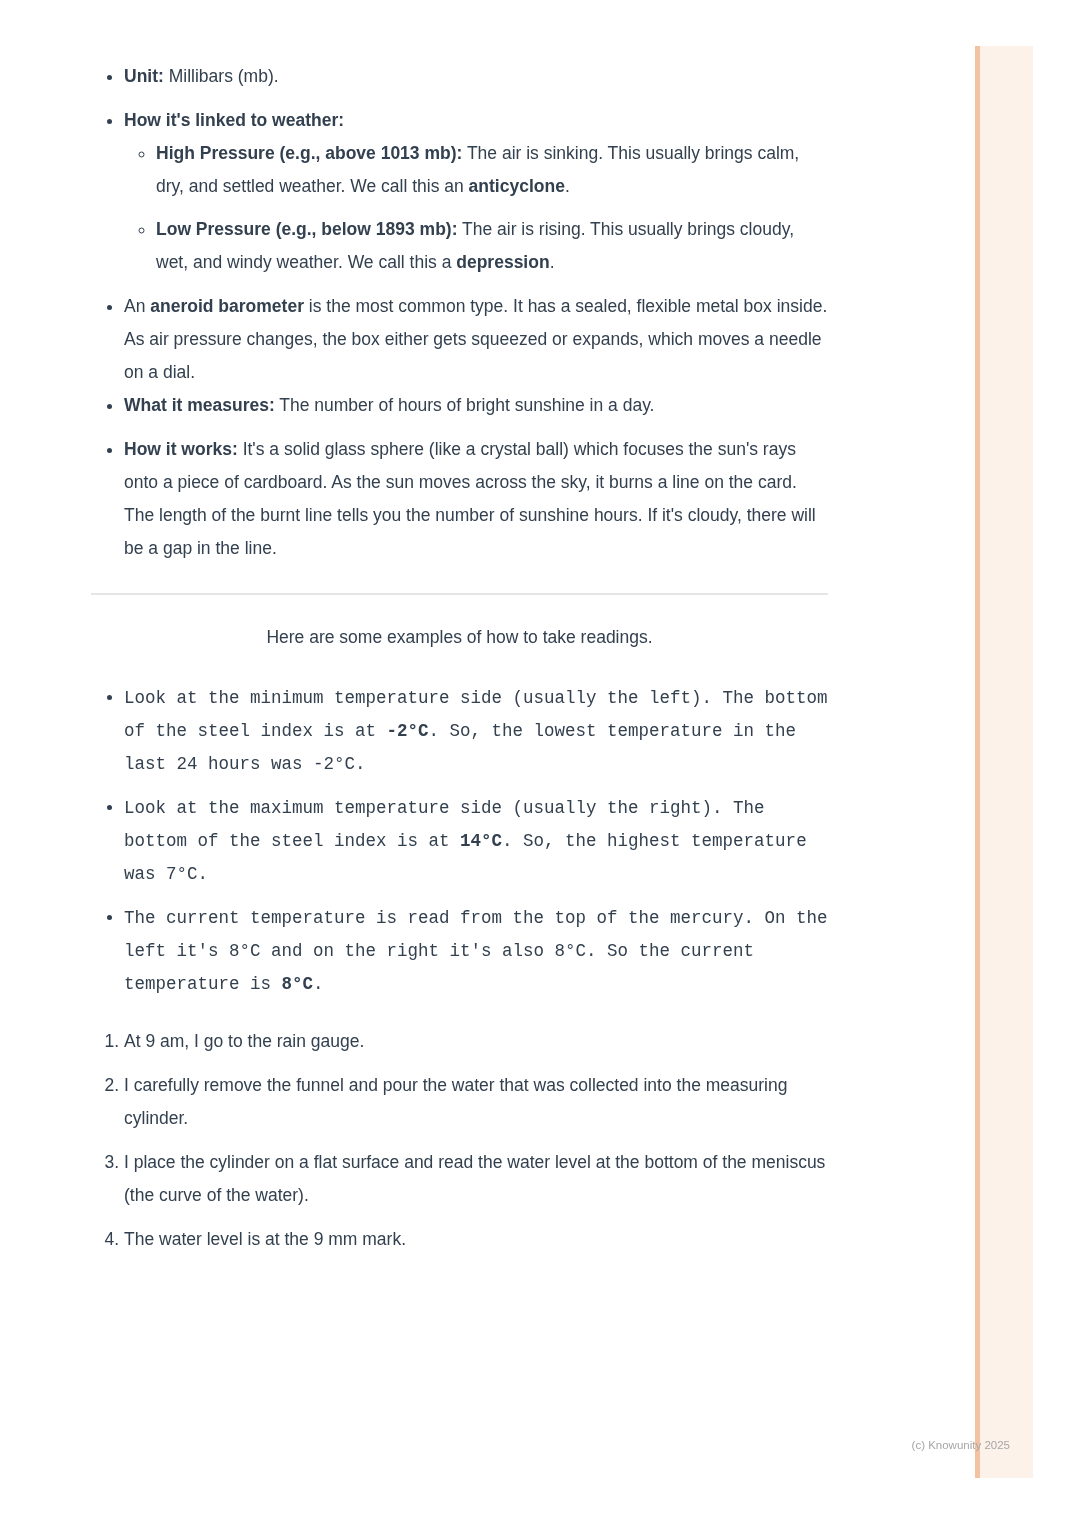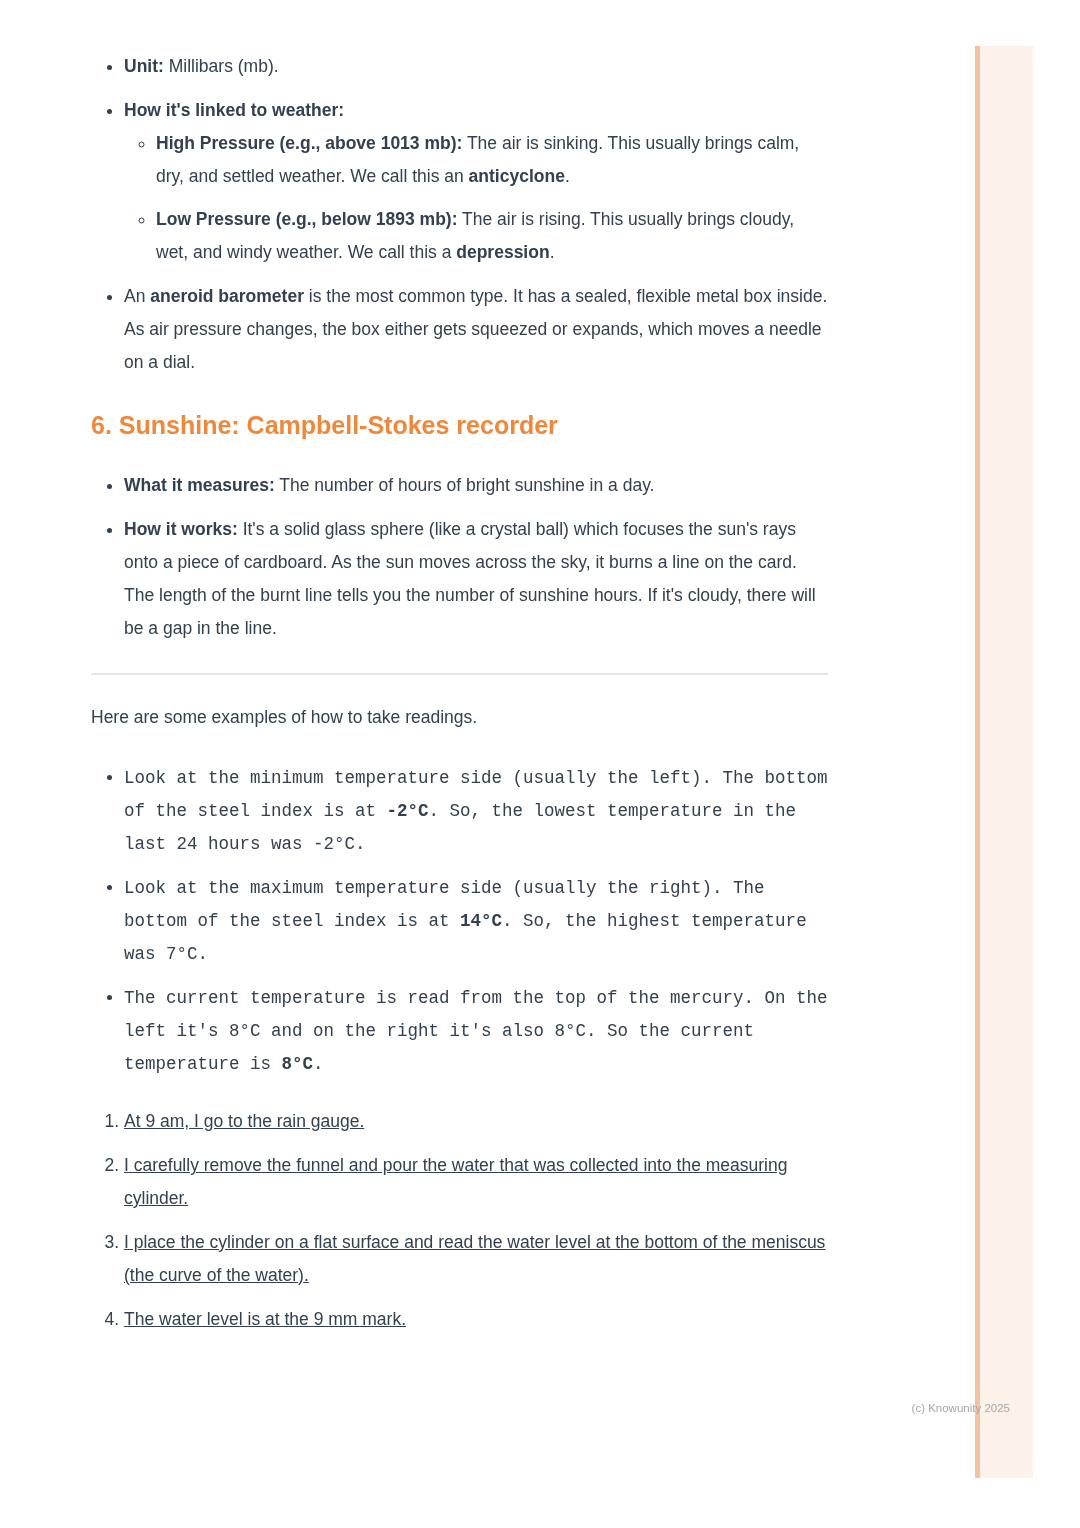--- a/index.html
+++ b/index.html
@@ -25,21 +25,21 @@
   .page-stripe {
     position: absolute;
     left: 975px; top: 46px;
     width: 58px; height: 1432px;
     background: var(--stripe-fill);
     border-left: 5px solid var(--stripe-border);
     z-index: 1;
   }
   .content {
     position: absolute;
-    left: 91px; top: 45px;
+    left: 91px; top: 55px;
     width: 737px;
     z-index: 2;
     font-size: 17.5px;
     line-height: 33px;
   }
   strong { font-weight: 700; }
   ul.blist {
     margin: 0; padding: 0 0 0 33px;
     list-style: disc outside;
   }
@@ -65,36 +65,36 @@
   }
   h1.page-title {
     margin: 48px 0 0 0;
     padding-bottom: 12px;
     border-bottom: 4px solid var(--rule-orange);
     font-size: 34px; line-height: 44px;
     font-weight: 700;
     letter-spacing: -0.3px;
     color: var(--h1-orange);
   }
-  p.intro { margin: 26px 0 0 0; }
+  p.intro { margin: 26px 0 0 0; text-align: center; }
   h3.example-heading {
     margin: 22px 0 0 0;
     font-size: 18.5px; line-height: 32px;
     font-weight: 700;
     color: var(--text);
   }
   #list-ex1 { margin-top: 28px; font-family: Liberation Mono, monospace; }
   ol.nlist {
     margin: 24px 0 0 0; padding: 0 0 0 33px;
     list-style: decimal outside;
   }
-  ol.nlist > li { margin: 0 0 11px 0; text-decoration: underline; }
+  ol.nlist > li { margin: 0 0 11px 0; }
   .footer {
     position: absolute;
-    top: 1400px; right: 70px;
+    top: 1437px; right: 70px;
     font-size: 11.5px;
     line-height: 16px;
     color: var(--footer-gray);
     z-index: 3;
   }
 </style>
 </head>
 <body>
 
 <div class="page-stripe"></div>
@@ -103,21 +103,20 @@
 
   <ul class="blist" id="list-top">
       <li><strong>Unit:</strong><span> Millibars (mb).</span></li>
       <li><strong>How it's linked to weather:</strong><ul class="sub-list">
           <li><strong>High Pressure (e.g., above 1013 mb):</strong><span> The air is sinking. This usually brings calm, dry, and settled weather. We call this an </span><strong>anticyclone</strong><span>.</span></li>
           <li><strong>Low Pressure (e.g., below 1893 mb):</strong><span> The air is rising. This usually brings cloudy, wet, and windy weather. We call this a </span><strong>depression</strong><span>.</span></li>
         </ul></li>
       <li><span>An </span><strong>aneroid barometer</strong><span> is the most common type. It has a sealed, flexible metal box inside. As air pressure changes, the box either gets squeezed or expands, which moves a needle on a dial.</span></li>
     </ul>
 
-  <h2 class="section-heading">6. Sunshine: Campbell-Stokes recorder</h2>
 
   <ul class="blist" id="list-sunshine">
       <li><strong>What it measures:</strong><span> The number of hours of bright sunshine in a day.</span></li>
       <li><strong>How it works:</strong><span> It's a solid glass sphere (like a crystal ball) which focuses the sun's rays onto a piece of cardboard. As the sun moves across the sky, it burns a line on the card. The length of the burnt line tells you the number of sunshine hours. If it's cloudy, there will be a gap in the line.</span></li>
     </ul>
 
   <hr class="divider">
 
 
   <p class="intro">Here are some examples of how to take readings.</p>

